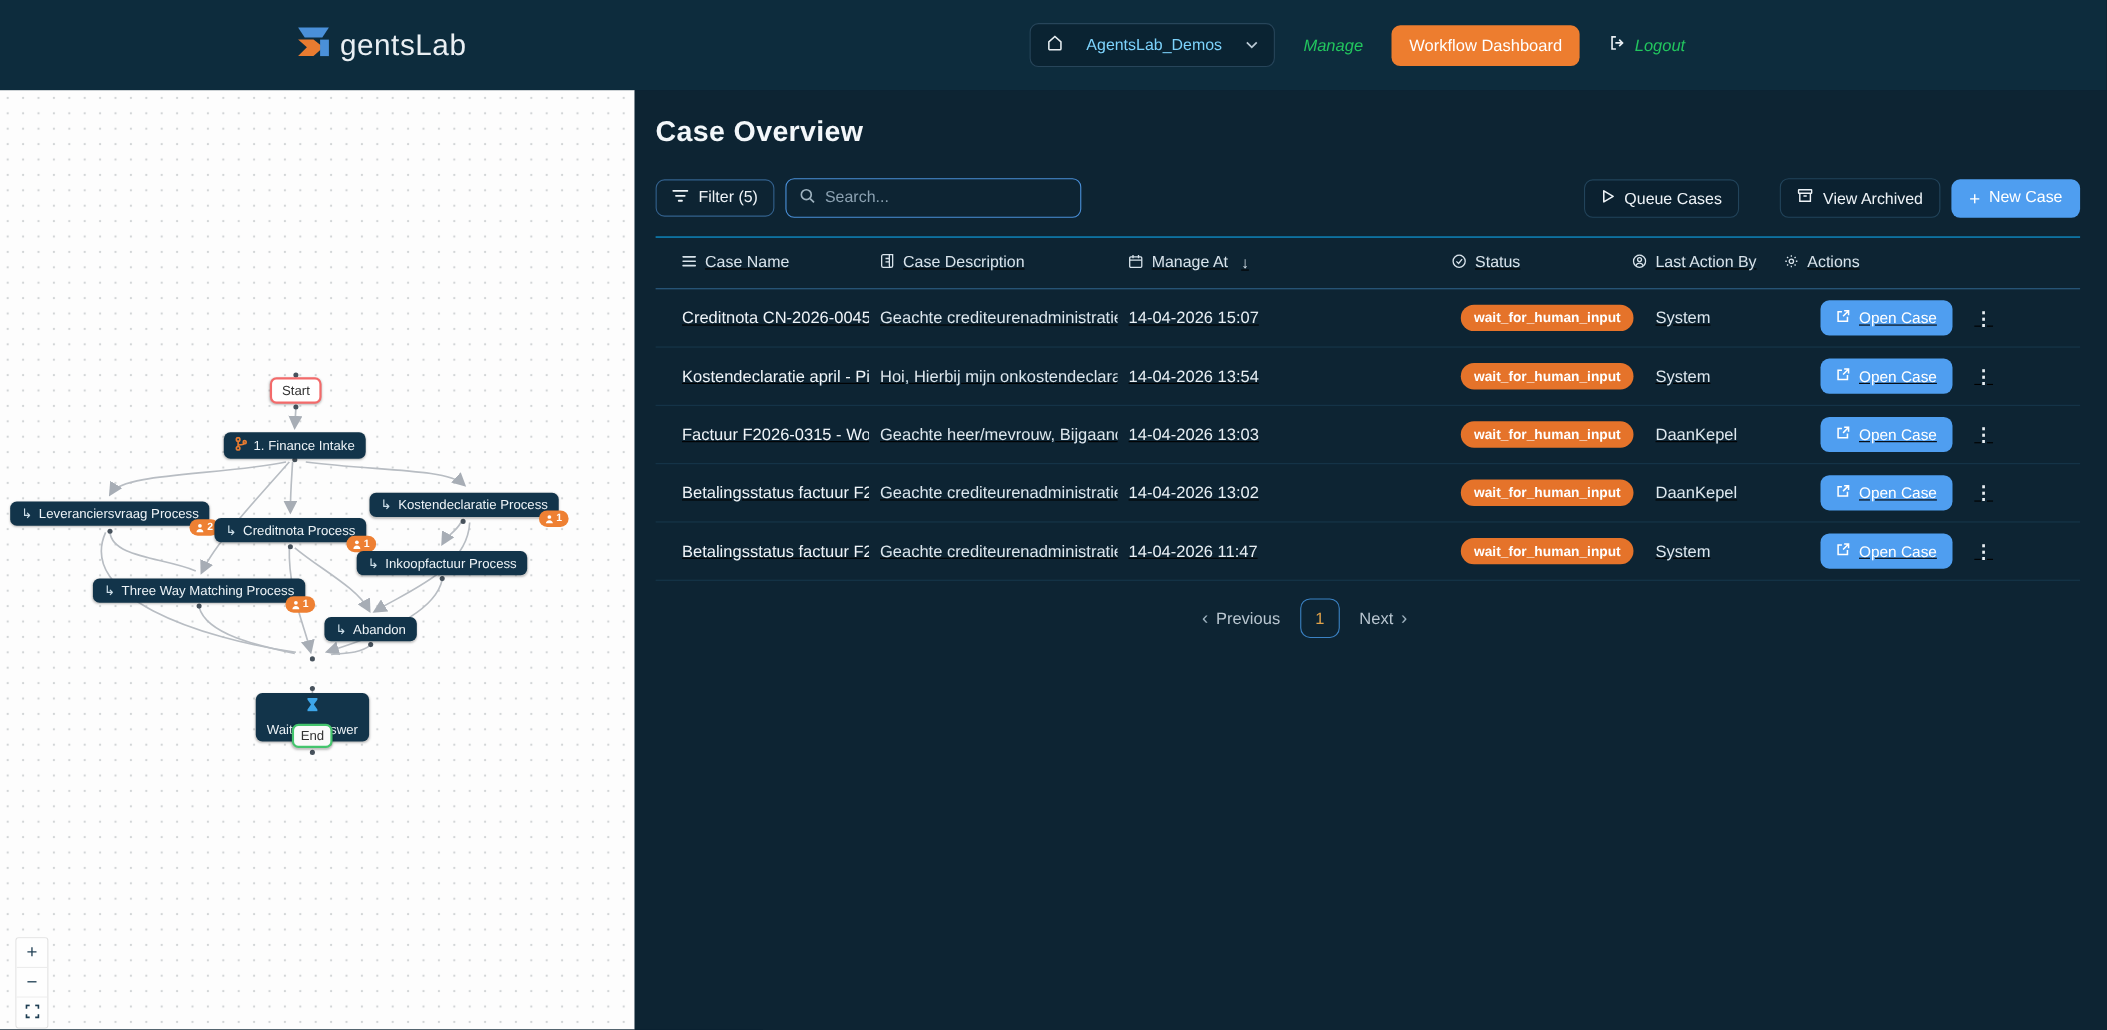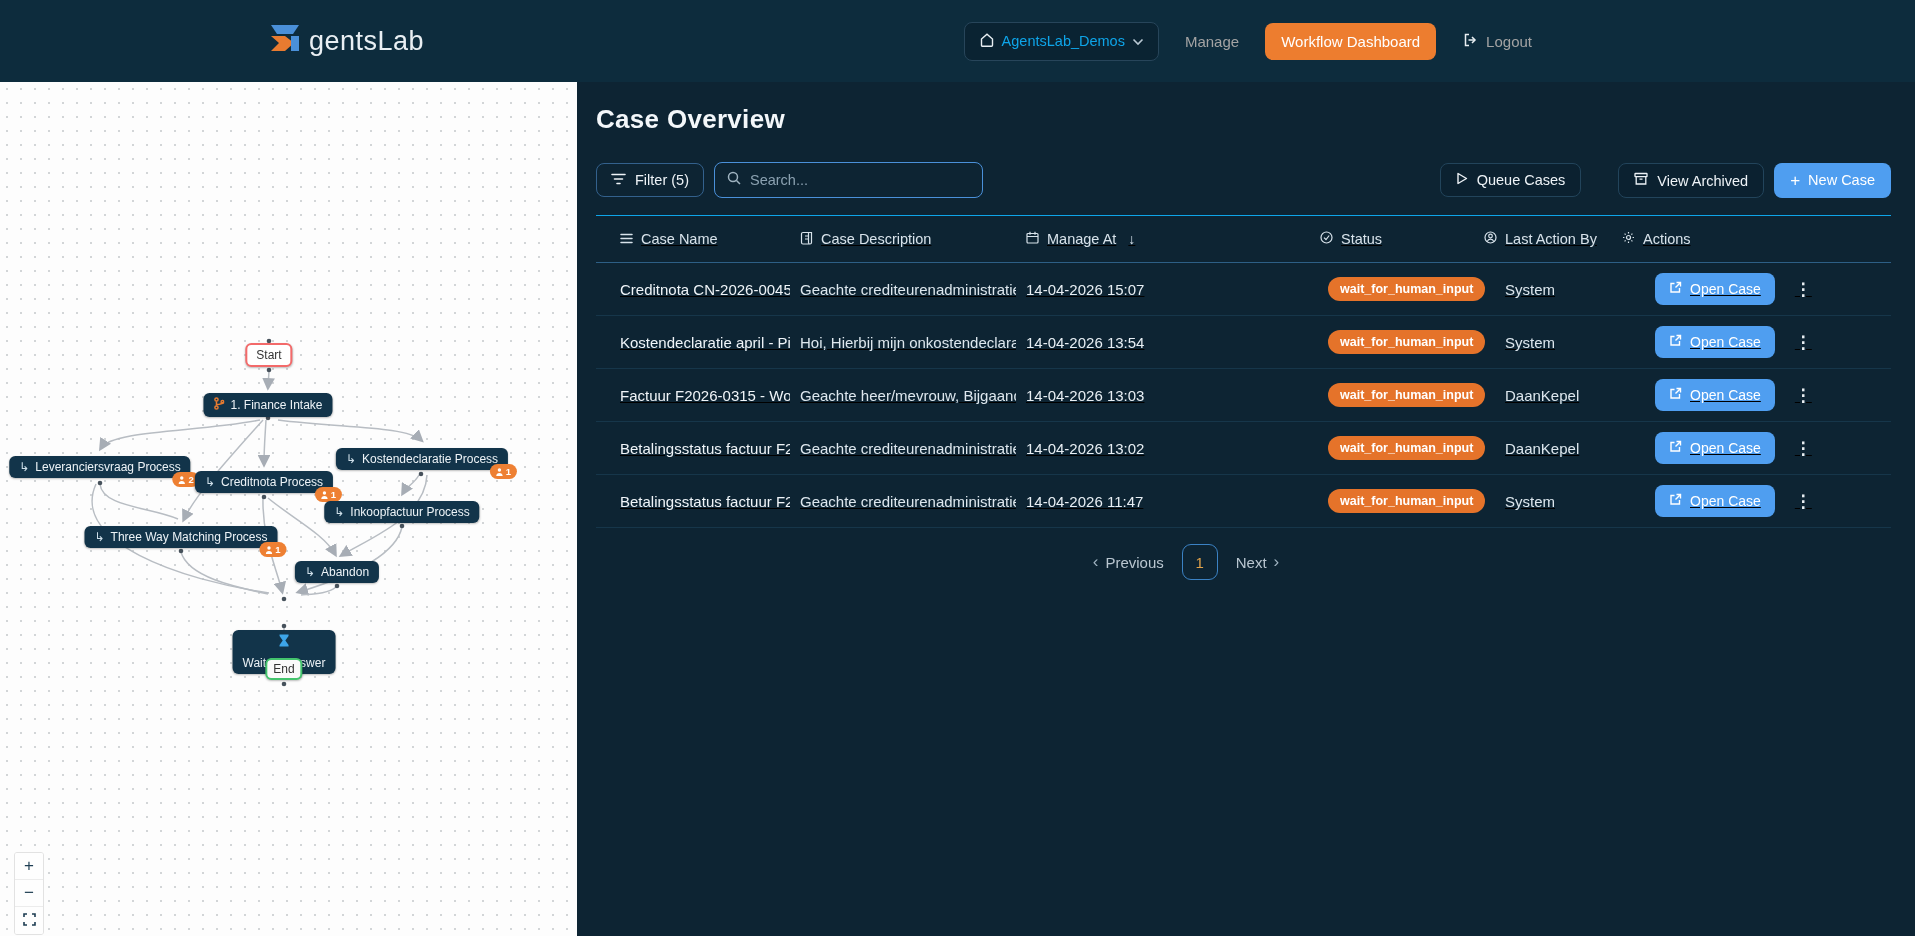--- a/index.html
+++ b/index.html
@@ -6,25 +6,25 @@
   html,body { width:1915px; height:936px; overflow:hidden; background:#0d2433;
     font-family:"Liberation Sans", sans-serif; }
   .app { width:1915px; height:936px; display:flex; flex-direction:column;border-radius:24px; }
 
   
   .navbar { height:82px; background:#0d2c3d; display:flex; align-items:center;
     justify-content:space-between; padding:0 383px 0 263px; flex:0 0 82px; }
   .logo { display:flex; align-items:center; gap:2px; cursor:pointer; }
   .logo-text { color:#e9eff3; font-size:27px; font-weight:500; letter-spacing:.5px; }
   .nav-right { display:flex; align-items:center; gap:26px; }
-  .workspace-pill { display:flex; align-items:center; gap:7px; background:#0a2332;
-    border:1px solid #27455a; border-radius:8px; padding:9px 14px; color:#0ea5e9;
+  .workspace-pill { display:flex; align-items:center; gap:21px; background:#0a2332;
+    border:1px solid #27455a; border-radius:8px; padding:9px 14px; color:#7dd3fc;
     font-size:14.5px; cursor:pointer; font-family:inherit; }
-  .nav-link { color:#a3a3a3; font-size:15px; cursor:pointer; text-decoration:none;
-    display:flex; align-items:center; gap:8px; }
+  .nav-link { color:#22c55e; font-size:15px; cursor:pointer; text-decoration:none;
+    display:flex; align-items:center; gap:8px;font-style:italic; }
   .btn-orange { background:#ed7d2f; border:none; border-radius:8px; color:#fff;
     font-size:15px; padding:10px 16px; cursor:pointer; font-family:inherit; }
 
   
   .content { flex:1; display:flex; }
 
   
   .canvas { position:relative; width:577px; flex:0 0 577px; background:#fdfdfd;
     background-image:radial-gradient(circle,#d2d5d7 1.1px, transparent 1.4px);
     background-size:14px 14px; overflow:hidden; }

